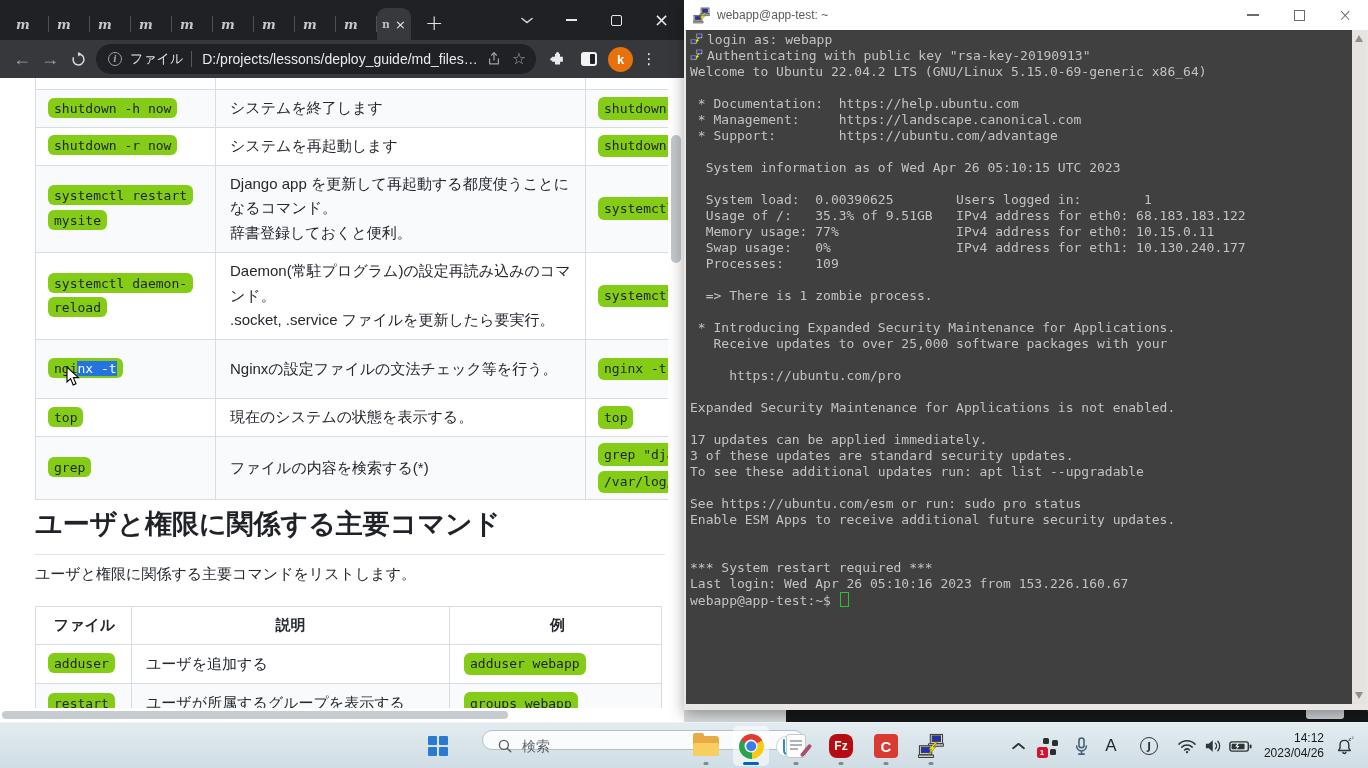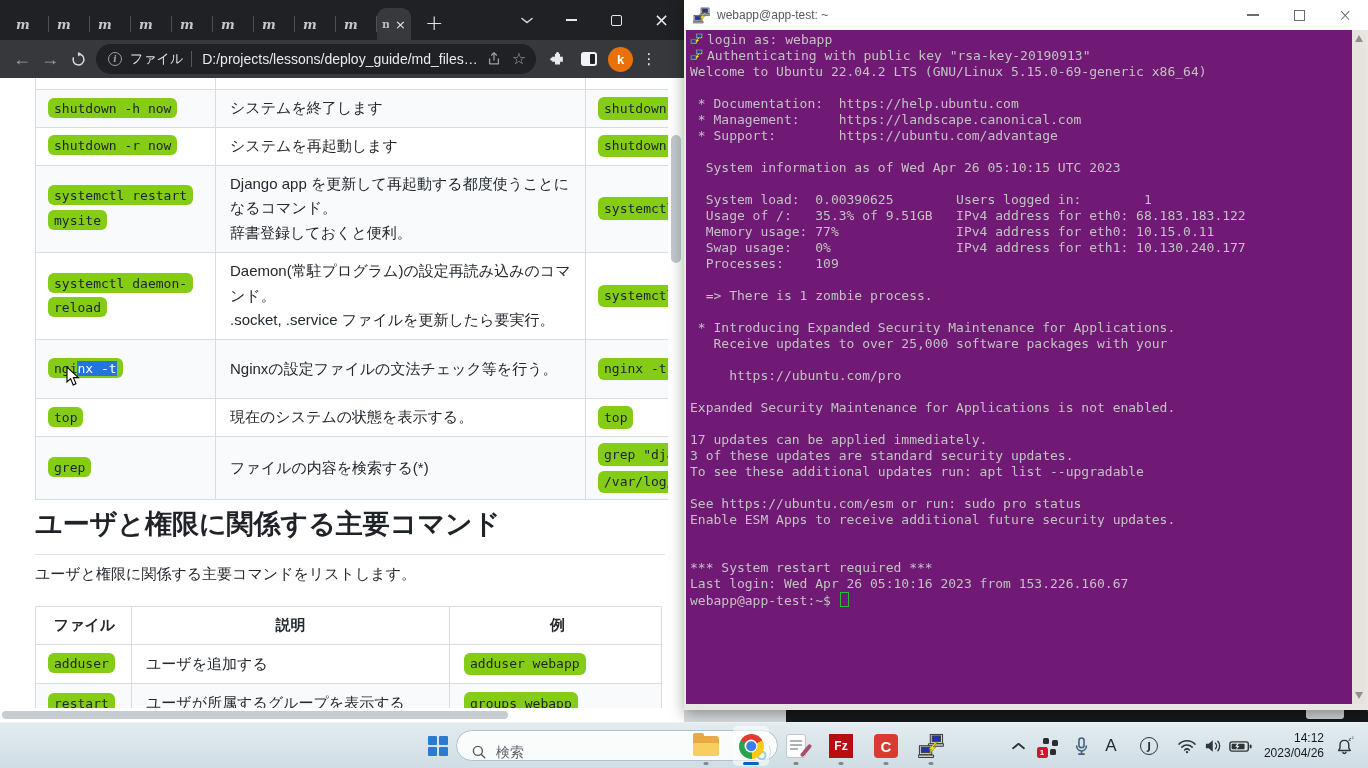--- a/index.html
+++ b/index.html
@@ -79,40 +79,40 @@
 
   
   .putty-window { position:absolute; left:684px; top:0; width:684px; height:710px; background:#e9e7e4; box-shadow:0 4px 14px rgba(0,0,0,.35); }
   .putty-titlebar { position:absolute; left:0; top:0; width:100%; height:30px; background:#ffffff; display:flex; align-items:center; padding-left:9px; }
   .putty-title-text { color:#5a5a5a; font-size:12px; margin-left:7px; }
   .putty-controls { position:absolute; right:0; top:0; height:30px; display:flex; }
   .pc-btn { width:46px; height:30px; display:flex; align-items:center; justify-content:center; cursor:pointer; }
   .pglyph-min { width:12px; height:1.4px; background:#6b6b6b; }
   .pglyph-max { width:11px; height:11px; border:1.2px solid #6b6b6b; }
   .pglyph-close { color:#5f5f5f; font:300 17px "DejaVu Sans",sans-serif; line-height:1; }
-  .putty-body { position:absolute; left:2px; top:30px; right:16px; bottom:6px; background:#701a75; overflow:hidden; }
+  .putty-body { position:absolute; left:2px; top:30px; right:16px; bottom:6px; background:#404040; overflow:hidden; }
   .term { padding:2px 0 0 4px; font-family:"DejaVu Sans Mono","Liberation Mono",monospace; font-size:13px; line-height:16px; color:#c2c2c2; }
   .term-line { height:16px; white-space:pre; }
   .term-line .putty-mini { display:none; width:13px; height:13px; margin-right:4px; vertical-align:-2px; }
   .term-line.with-icon .putty-mini { display:inline-block; }
   .term-line.prompt .tl::after { content:""; display:inline-block; width:7px; height:13px; border:1.6px solid #2ebf2e; margin-left:1px; vertical-align:-2px; }
   .term-scroll { position:absolute; right:2px; top:30px; width:14px; bottom:6px; background:#e7e4e0; }
   .scroll-arrow-up { position:absolute; top:5px; left:2.5px; width:0; height:0; border-left:4.5px solid transparent; border-right:4.5px solid transparent; border-bottom:7px solid #8f8f8f; }
   .scroll-arrow-down { position:absolute; bottom:5px; left:2.5px; width:0; height:0; border-left:4.5px solid transparent; border-right:4.5px solid transparent; border-top:7px solid #8f8f8f; }
 
   
   .behind-strip { position:absolute; left:786px; top:703px; width:582px; height:19px; background:#17181a; border-radius:9px 9px 0 0; z-index:1; }
   .behind-strip .light-piece { position:absolute; right:24px; top:4px; width:38px; height:12px; background:#cdd2d6; border-radius:3px; }
   .putty-window, .browser-window { z-index:5; }
 
   
   .taskbar { position:absolute; left:0; top:722px; width:1368px; height:46px; background:linear-gradient(#e3ecf0,#cfdde4); border-top:1px solid rgba(255,255,255,.6); z-index:50; display:flex; align-items:center; }
   .start-btn { position:absolute; left:428px; top:13px; width:20px; height:20px; display:grid; grid-template-columns:9px 9px; grid-template-rows:9px 9px; gap:2px; cursor:pointer; }
   .start-btn span { background:#2a7ad0; border-radius:1px; }
-  .search-pill { position:absolute; left:456px; top:729px; width:322px; height:31px; background:rgba(255,255,255,.85); border:1px solid #b2c1c9; border-radius:16px; display:flex; align-items:center; padding:12px 5px 0 14px; cursor:text; }
+  .search-pill { position:absolute; left:482px; top:729px; width:322px; height:20px; background:rgba(255,255,255,.85); border:1px solid #b2c1c9; border-radius:16px; display:flex; align-items:center; padding:12px 5px 0 14px; cursor:text; }
   .search-pill { top:7px; }
   .search-input { border:none; outline:none; background:transparent; font-size:14px; color:#3c4043; width:230px; margin-left:9px; }
   .search-input::placeholder { color:#5f6368; opacity:1; }
   .bing-btn { margin-left:auto; width:23px; height:23px; display:flex; cursor:pointer; }
   .task-apps { position:absolute; left:688px; top:3px; display:flex; gap:9px; }
   .task-app { width:36px; height:40px; display:flex; align-items:center; justify-content:center; position:relative; border-radius:5px; cursor:pointer; }
   .task-app .run-dot { position:absolute; bottom:1px; left:50%; transform:translateX(-50%); width:5px; height:3px; border-radius:2px; background:#80898f; }
   .task-app.active { background:rgba(255,255,255,.55); }
   .task-app.active .run-dot { width:16px; background:#0067c0; }
   
@@ -123,21 +123,21 @@
   
   .icon-chrome { width:25px; height:25px; border-radius:50%; background:conic-gradient(from -60deg,#e33b2e 0 120deg,#f7cb15 120deg 240deg,#2ba24c 240deg 360deg); position:relative; }
   .icon-chrome::before { content:""; position:absolute; left:50%; top:50%; transform:translate(-50%,-50%); width:13px; height:13px; background:#fff; border-radius:50%; }
   .icon-chrome::after { content:""; position:absolute; left:50%; top:50%; transform:translate(-50%,-50%); width:9.5px; height:9.5px; background:#3b7ded; border-radius:50%; }
   
   .icon-notepad { position:relative; width:20px; height:24px; background:#fdfdfd; border:1px solid #c3c6ca; border-radius:3px; }
   .icon-notepad i { position:absolute; left:3px; right:3px; height:1.6px; background:#aeb3b8; }
   .icon-notepad i:nth-child(1){top:5px} .icon-notepad i:nth-child(2){top:9px} .icon-notepad i:nth-child(3){top:13px; right:7px}
   .icon-notepad .pencil { position:absolute; right:-3px; bottom:-1px; width:4px; height:15px; background:#a8506b; border-radius:2px; transform:rotate(40deg); }
   
-  .icon-fz { width:24px; height:24px; background:#b50d12; border-radius:0; color:#fff; font:700 12px "Liberation Sans",sans-serif; display:flex; align-items:center; justify-content:center; }
+  .icon-fz { width:24px; height:24px; background:#b50d12; border-radius:8px; color:#fff; font:700 12px "Liberation Sans",sans-serif; display:flex; align-items:center; justify-content:center; }
   .icon-c { width:24px; height:24px; background:#d93a32; border-radius:4px; color:#fff; font:700 15px "Liberation Sans",sans-serif; display:flex; align-items:center; justify-content:center; }
   .icon-putty-sm { width:26px; height:26px; display:flex; }
   .tray-btn { height:40px; display:flex; align-items:center; justify-content:center; cursor:pointer; }
   .chevron-btn { position:absolute; left:1006px; top:3px; width:24px; }
   .badge-app { position:absolute; left:1036px; top:3px; width:26px; }
   .badge-cluster { position:relative; width:17px; height:17px; }
   .badge-cluster b { position:absolute; width:6px; height:6px; background:#2b2e31; border-radius:1.5px; }
   .badge-cluster b:nth-child(1){left:2px;top:0} .badge-cluster b:nth-child(2){right:0;top:2px}
   .badge-cluster b:nth-child(3){right:2px;bottom:0} .badge-cluster b:nth-child(4){left:0;bottom:2px}
   .badge-num { position:absolute; left:-4px; bottom:-3px; width:11px; height:11px; background:#d5132e; border-radius:2.5px; color:#fff; font:700 8px "Liberation Sans",sans-serif; display:flex; align-items:center; justify-content:center; }

